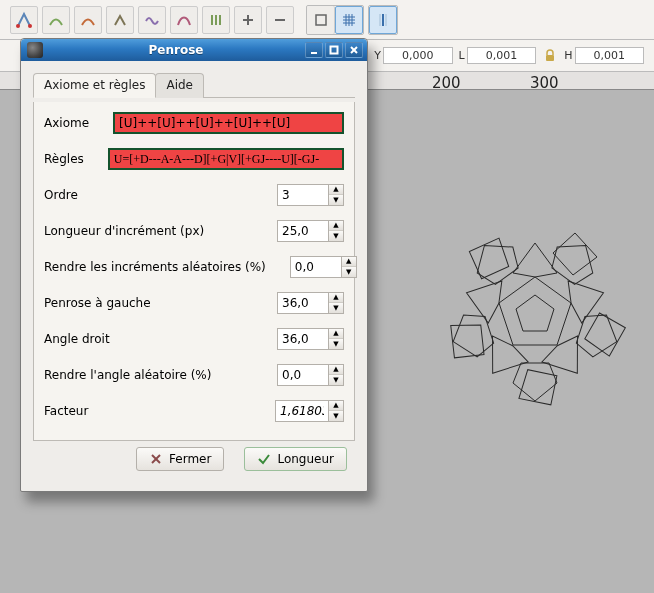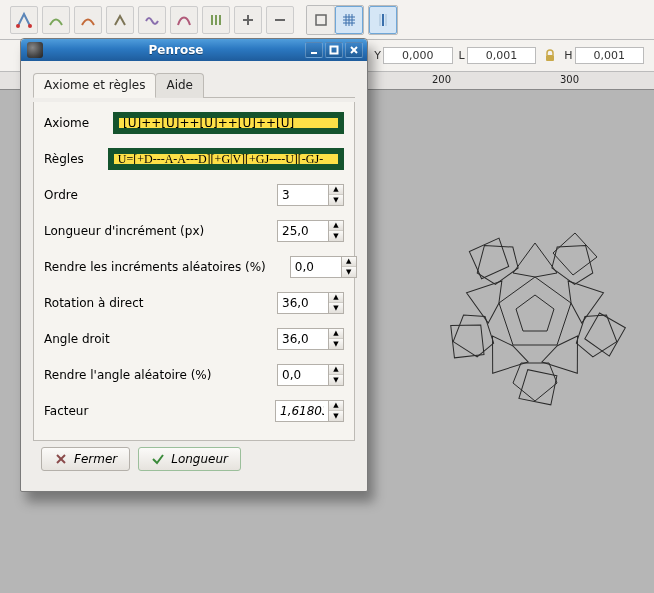--- a/index.html
+++ b/index.html
@@ -1,20 +1,20 @@
 <!DOCTYPE html>
 <html><head>
 <meta charset="utf-8">
 <style>
   * { box-sizing: border-box; margin: 0; padding: 0; }
   body { font-family: "DejaVu Sans", "Liberation Sans", Arial, sans-serif; font-size: 12px; background: #b6b6b6; width: 654px; height: 593px; overflow: hidden; position: relative; }
   
   .canvas-bg { position: absolute; top: 0; left: 0; right: 0; bottom: 0; background: #b6b6b6; }
   .ruler-h { position: absolute; top: 72px; left: 0; right: 0; height: 18px; background: #e4e2e0; border-bottom: 1px solid #888; }
-  .ruler-h .tick-label { position: absolute; top: 2px; font-size: 10px; color: #222; }
+  .ruler-h .tick-label { position: absolute; top: 2px; font-size: 15px; color: #222; }
   
   .top-toolbar { position: absolute; top: 0; left: 0; right: 0; height: 40px; background: #f4f2ef; border-bottom: 1px solid #bbb; display:flex; align-items:center; padding:0 10px; gap:4px; }
   .top-toolbar .tool { width:28px; height:28px; background:#efedea; border:1px solid #ccc; border-radius:2px; display:flex; align-items:center; justify-content:center; }
   .top-toolbar .sep { width:4px; }
   .top-toolbar svg { pointer-events:none; }
   .status-bar { position:absolute; top:40px; left:0; right:0; height:32px; background:#f4f2ef; border-bottom:1px solid #bbb; display:flex; align-items:center; padding:0 10px; gap:6px; font-size:11px; color:#333; justify-content:flex-end;}
   .status-bar .grp { display:flex; align-items:center; gap:2px;}
   .status-bar .lbl { color:#333; }
   .status-bar .val-box { background:#fff; border:1px solid #bbb; padding:1px 18px; min-width:54px; text-align:right; }
   .lock-icon { width:16px; height:16px; }
@@ -30,34 +30,34 @@
   .titlebar .win-btn svg { stroke:#fff; stroke-width:2; }
   .dialog-body { padding:12px; }
   .tabs { display:flex; border-bottom:1px solid #bdbab5; margin-bottom:4px; }
   .tab { padding:4px 10px 5px 10px; background:#e4e2de; border:1px solid #bdbab5; border-bottom:none; border-radius:4px 4px 0 0; margin-right:-1px; margin-bottom:-1px; color:#222; cursor:default;}
   .tab.active { background:#f6f4f0; position:relative; z-index:2; border-bottom:1px solid #f6f4f0;}
   .panel { background:#f6f4f0; border:1px solid #bdbab5; border-top:none; padding:10px 10px 12px 10px; }
   .row { display:flex; align-items:center; margin-bottom:14px; gap:24px; }
   .row:last-child { margin-bottom:6px; }
   .row .label { flex:1; white-space:nowrap; }
   .row .label.short { flex:0 0 auto; }
-  .txt { flex:1; height:22px; border:6px solid #14532d; background:#fde047; padding:2px 4px; font-family:inherit; font-size:12px; }
+  .txt { flex:1; height:22px; border:2px solid #14532d; background:#ef4444; padding:2px 4px; font-family:inherit; font-size:12px; }
   .txt.axiom { width:228px; }
   .txt.regles { width:238px;font-family:Liberation Serif, serif; }
   .spin { display:flex; }
   .spin input { width:52px; height:22px; border:1px solid #b4b0aa; background:#fff; padding:2px 4px; text-align:left; font-family:inherit; font-size:12px; }
   .spin.wide input { width:54px;font-style:italic; }
   .spin .arrows { display:flex; flex-direction:column; border:1px solid #b4b0aa; border-left:none; }
   .spin .arrows div { width:14px; height:10px; background:linear-gradient(to bottom,#fbfaf8,#e3e0db); display:flex; align-items:center; justify-content:center; font-size:7px; line-height:1; cursor:default; border-bottom:1px solid #cfccc6;}
   .spin .arrows div:last-child { border-bottom:none;}
   .footer-row { display:flex; align-items:center; padding:6px 8px 4px 8px; border-top:1px solid #dedbD6;}
   .footer-row .label { flex:1; }
   .checkbox { width:15px; height:15px; border:1px solid #8a8a8a; background:linear-gradient(to bottom,#fff,#ece9e4); border-radius:2px; display:flex; align-items:center; justify-content:center; }
   .checkbox.checked::after { content:"✔"; font-size:11px; color:#2a7a2a; }
-  .btn-row { display:flex; gap:8px; padding:6px 8px 8px 8px;font-style:italic; }
+  .btn-row { display:flex; justify-content:flex-end; gap:20px; padding:6px 8px 8px 8px; }
   .btn { display:flex; align-items:center; gap:6px; padding:4px 12px; border:1px solid #b4b0aa; border-radius:3px; background:linear-gradient(to bottom,#fbfaf8,#e6e3de); cursor:default; font-size:12px;}
   .btn.primary { border:1px solid #9bbf9b; }
   .btn svg { width:14px; height:14px; }
   .toggle-set { display:flex; border:1px solid #bbb; border-radius:2px; overflow:hidden; }
   .toggle-set .tool { border:none; border-right:1px solid #ccc; }
   .toggle-set .tool:last-child { border-right:none; }
   .toggle-set .tool.active { background:#d5e6f6; border:1px solid #6fa7d8; }
 </style>
 </head>
 <body>
@@ -149,21 +149,21 @@
       <path d="M5 7 V5 a3 3 0 0 1 6 0 V7" fill="none" stroke="#c9a94a" stroke-width="1.5"></path>
     </svg>
   <div class="grp">
     <span class="lbl">H</span>
     <span class="val-box">0,001</span>
   </div>
 </div>
 
 <div class="ruler-h">
   <span class="tick-label" style="left:432px">200</span>
-  <span class="tick-label" style="left:560px">300</span>
+  <span class="tick-label" style="left:530px">300</span>
 </div>
 
 <svg class="fractal" viewBox="-105 -105 210 210">
   <g stroke="#2a2a2a" stroke-width="1" fill="none">
     <polygon points="0,-20 19,-6 12,16 -12,16 -19,-6"></polygon>
     <polygon points="0,-38 36,-12 22,30 -22,30 -36,-12"></polygon>
     <g>
       <g transform="rotate(0)">
           <polygon points="-22,-42 0,-38 22,-42 0,-72"></polygon>
           <polygon points="18,-62 38,-40 62,-58 40,-82"></polygon>
@@ -264,21 +264,21 @@
         <span class="label">Rendre les incréments aléatoires (%)</span>
         <div class="spin">
             <input value="0,0" style="">
             <div class="arrows">
               <div>▲</div>
               <div>▼</div>
             </div>
           </div>
       </div>
       <div class="row">
-        <span class="label">Rotation à direct</span>
+        <span class="label">Penrose à gauche</span>
         <div class="spin">
             <input value="36,0" style="">
             <div class="arrows">
               <div>▲</div>
               <div>▼</div>
             </div>
           </div>
       </div>
       <div class="row">
         <span class="label">Angle droit</span>

